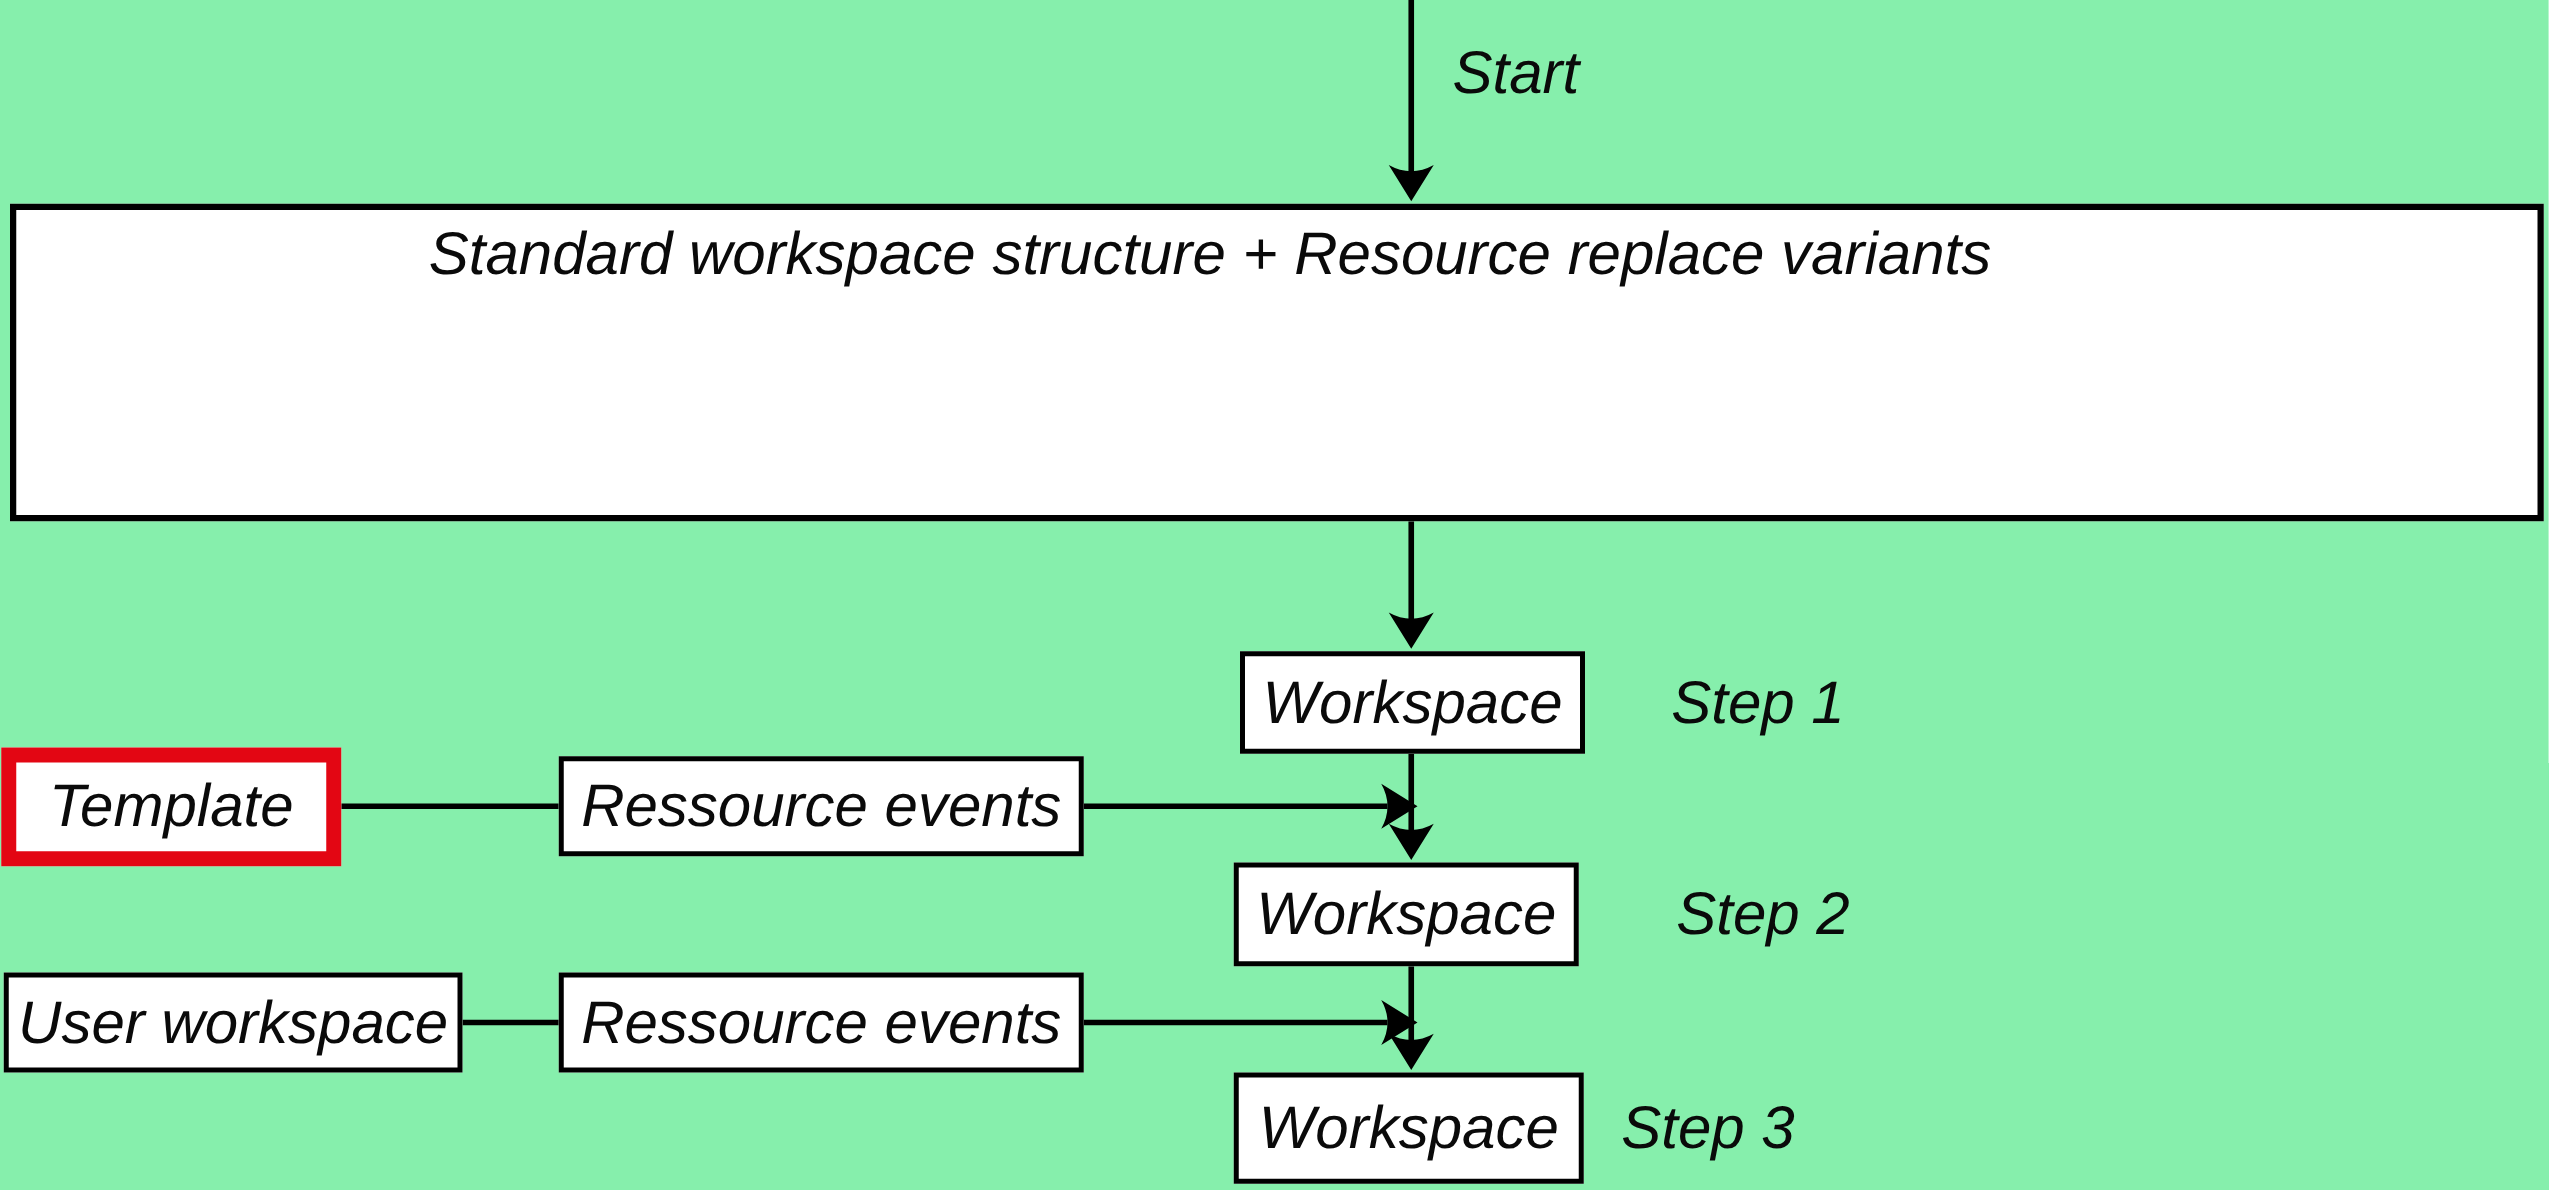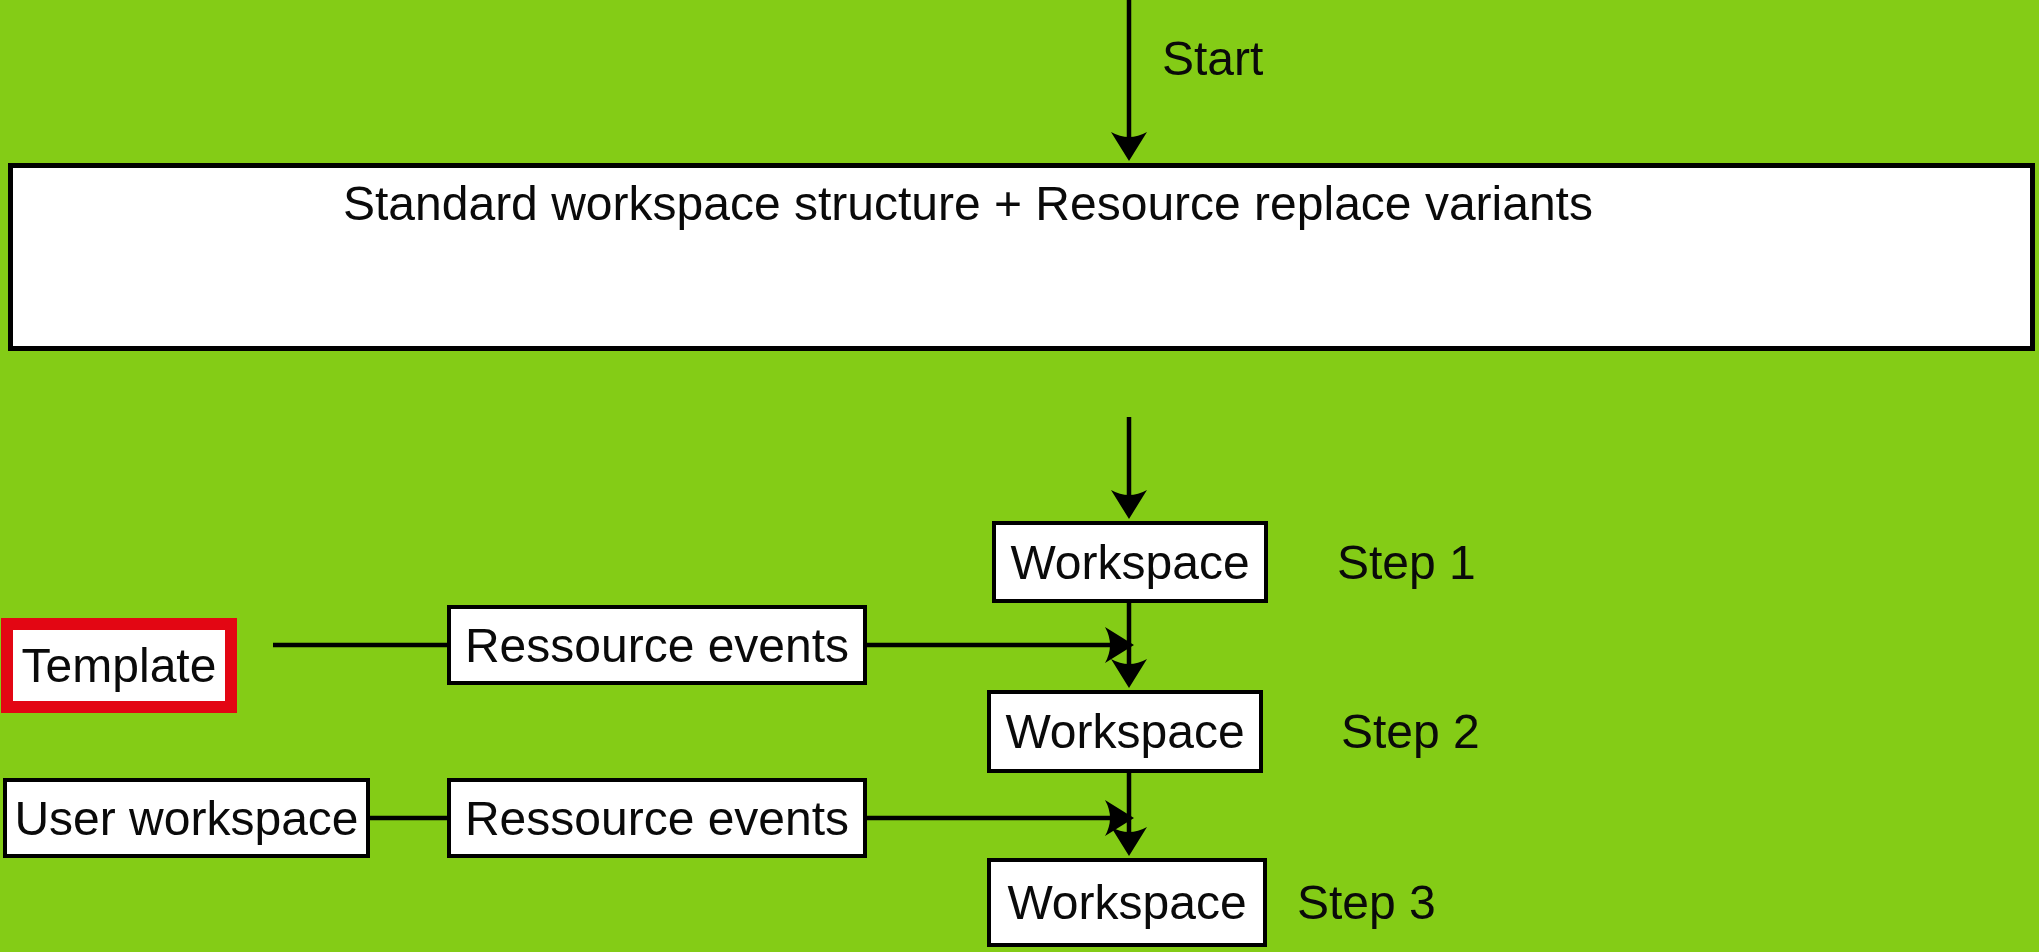--- a/index.html
+++ b/index.html
@@ -4,24 +4,25 @@
 <style>
   html, body {
     margin: 0;
     padding: 0;
     background: #ffffff;
   }
   .canvas {
     position: relative;
     width: 2039px;
     height: 952px;
-    background: #84cc16;
+    background: #86efac;
     font-family: "Liberation Sans", "DejaVu Sans", sans-serif;
     color: #0a0a0a;
     overflow: hidden;
+    font-style: italic;
   }
   .wires {
     position: absolute;
     left: 0;
     top: 0;
     pointer-events: none;
   }
   .node {
     position: absolute;
     box-sizing: border-box;
@@ -75,40 +76,40 @@
     <path d="M1134 645 L1105 627 Q1115 645 1105 663 Z" fill="#000"></path>
 
     <line x1="370" y1="818" x2="447" y2="818" stroke="#000" stroke-width="4.5"></line>
 
     <line x1="867" y1="818" x2="1110" y2="818" stroke="#000" stroke-width="4.5"></line>
     <path d="M1134 818 L1105 800 Q1115 818 1105 836 Z" fill="#000"></path>
   </svg>
 
   <div class="free-label" style="left:1162px; top:30px; height:56px;">Start</div>
 
-  <div class="node main" style="left:8px; top:163px; width:2027px; height:188px;">
+  <div class="node main" style="left:8px; top:163px; width:2027px; height:254px;">
     <span>Standard workspace structure + Resource replace variants</span>
   </div>
 
   <div class="node" style="left:992px; top:521px; width:276px; height:82px;">
     <span>Workspace</span>
   </div>
   <div class="free-label" style="left:1297px; top:521px; height:82px;margin-left:40px;">Step 1</div>
 
   <div class="node" style="left:987px; top:690px; width:276px; height:83px;">
     <span>Workspace</span>
   </div>
   <div class="free-label" style="left:1297px; top:690px; height:83px;margin-left:44px;">Step 2</div>
 
   <div class="node" style="left:987px; top:858px; width:280px; height:89px;">
     <span>Workspace</span>
   </div>
   <div class="free-label" style="left:1297px; top:858px; height:89px;">Step 3</div>
 
-  <div class="node template" style="left:1px; top:598px; width:236px; height:95px;margin-top:20px;">
+  <div class="node template" style="left:1px; top:598px; width:272px; height:95px;">
     <span>Template</span>
   </div>
 
   <div class="node" style="left:447px; top:605px; width:420px; height:80px;">
     <span>Ressource events</span>
   </div>
 
   <div class="node" style="left:3px; top:778px; width:367px; height:80px;justify-content:center;">
     <span>User workspace</span>
   </div>

